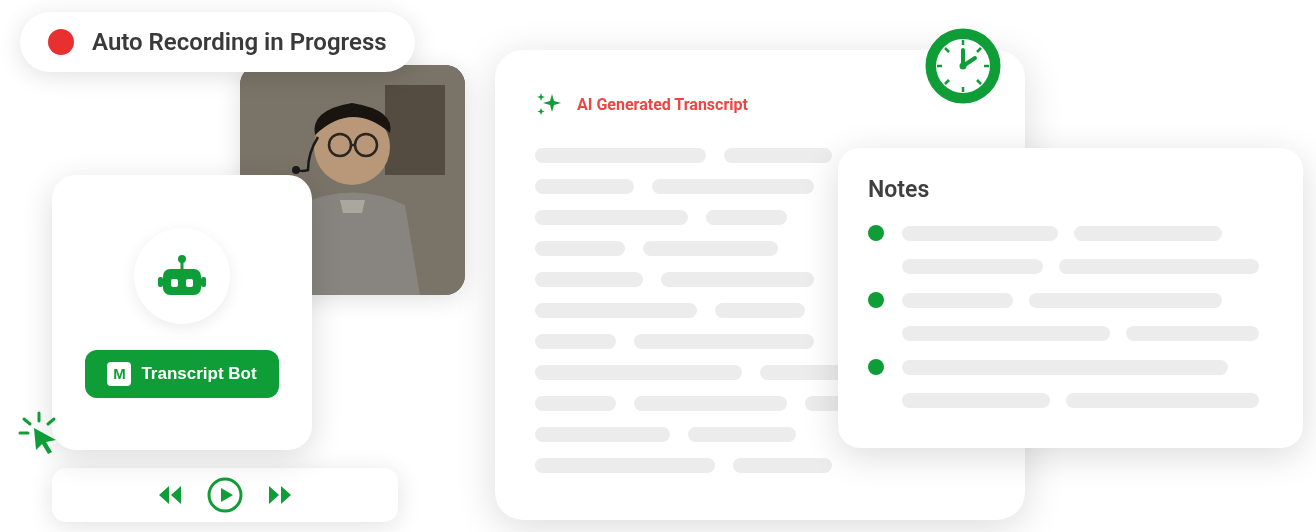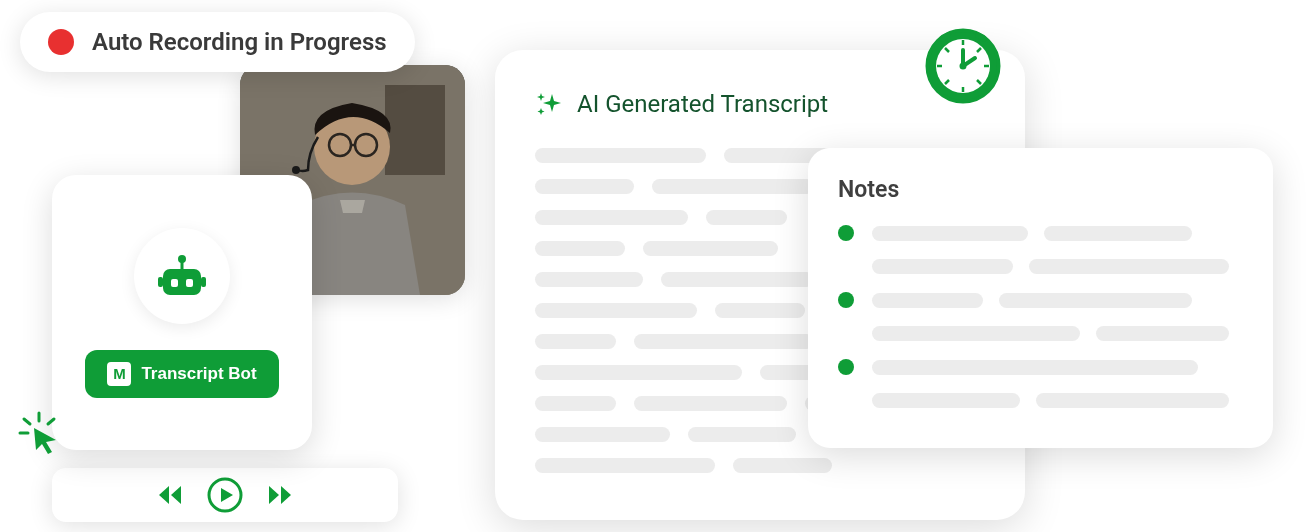--- a/index.html
+++ b/index.html
@@ -144,23 +144,23 @@
       padding: 40px 40px 30px 40px;
       z-index: 4;
     }
     .transcript-header {
       display: flex;
       align-items: center;
       gap: 14px;
       margin-bottom: 30px;
     }
     .transcript-title {
-      font-size: 24px;
-      font-weight: 400;
-      color: #14532d;
+      font-size: 16px;
+      font-weight: 700;
+      color: #ef4444;
     }
     .placeholder-row {
       display: flex;
       gap: 18px;
       margin-bottom: 16px;
     }
     .ph {
       height: 15px;
       border-radius: 999px;
       background: #ececec;
@@ -168,21 +168,21 @@
     .clock-badge {
       position: absolute;
       left: 925px;
       top: 28px;
       width: 76px;
       height: 76px;
       z-index: 15;
     }
     .notes-card {
       position: absolute;
-      left: 808px;
+      left: 838px;
       top: 148px;
       width: 465px;
       height: 300px;
       background: #fff;
       border-radius: 22px;
       box-shadow: 0 8px 36px rgba(0,0,0,0.14);
       padding: 28px 30px;
       z-index: 10;
     }
     .notes-title {

